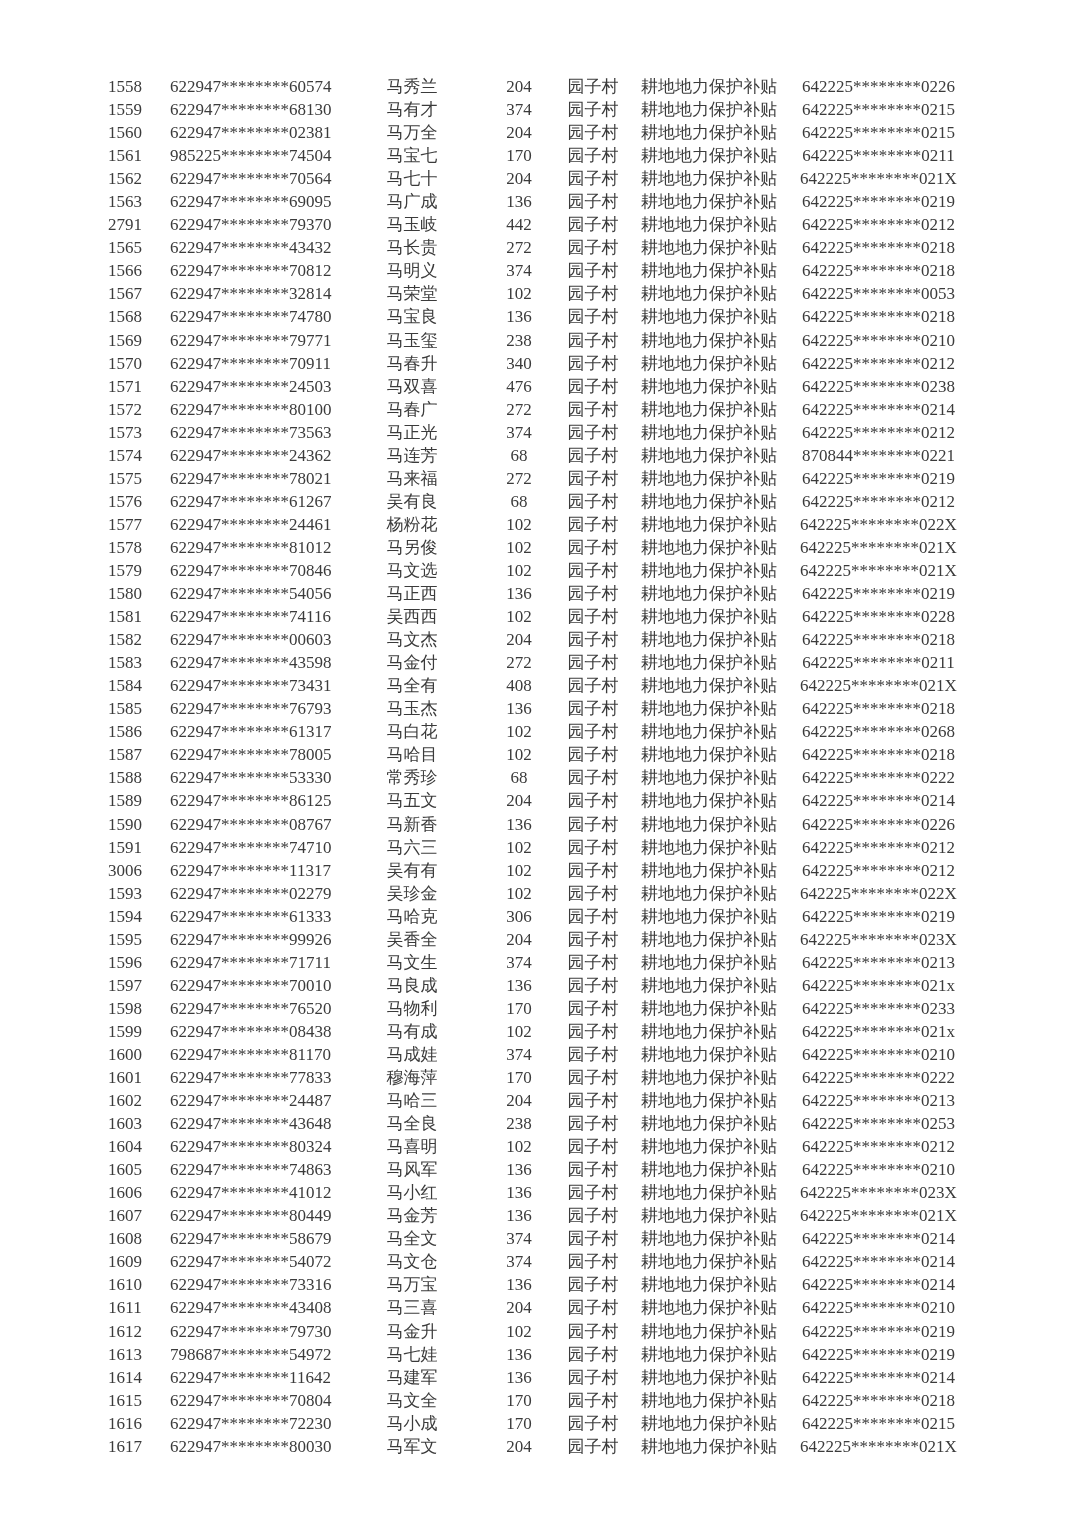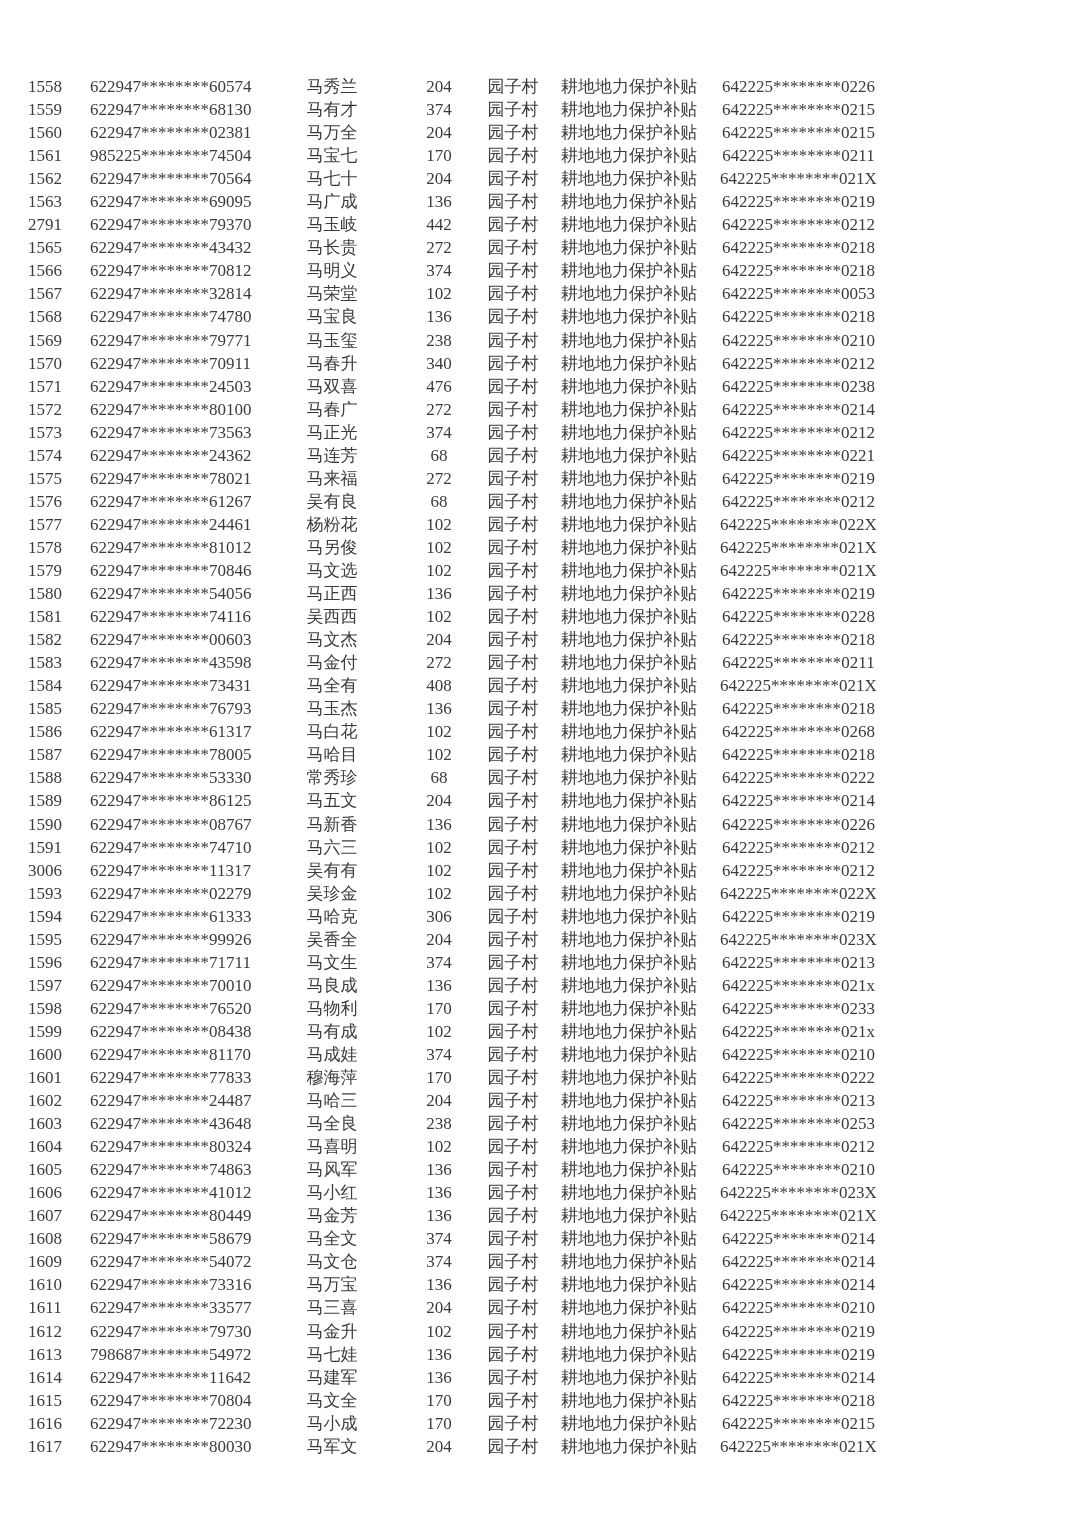--- a/index.html
+++ b/index.html
@@ -16,20 +16,21 @@
     color: #3b3b3b;
   }
   .table {
     position: absolute;
     top: 75px;
     left: 0;
   }
   .row {
     display: grid;
     grid-template-columns: 90px 161px 162px 52px 96px 136px 203px;
+    padding-left: 80px;
     height: 23.05px;
     line-height: 23.05px;
     font-size: 17px;
   }
   .cell {
     text-align: center;
     white-space: nowrap;
     overflow: visible;
   }
 </style>
@@ -197,21 +198,21 @@
     <span class="cell">642225********0212</span>
   </div>
 
   <div class="row">
     <span class="cell">1574</span>
     <span class="cell">622947********24362</span>
     <span class="cell">马连芳</span>
     <span class="cell">68</span>
     <span class="cell">园子村</span>
     <span class="cell">耕地地力保护补贴</span>
-    <span class="cell">642225********0221</span>
+    <span class="cell">870844********0221</span>
   </div>
 
   <div class="row">
     <span class="cell">1575</span>
     <span class="cell">622947********78021</span>
     <span class="cell">马来福</span>
     <span class="cell">272</span>
     <span class="cell">园子村</span>
     <span class="cell">耕地地力保护补贴</span>
     <span class="cell">642225********0219</span>
@@ -562,21 +563,21 @@
     <span class="cell">622947********73316</span>
     <span class="cell">马万宝</span>
     <span class="cell">136</span>
     <span class="cell">园子村</span>
     <span class="cell">耕地地力保护补贴</span>
     <span class="cell">642225********0214</span>
   </div>
 
   <div class="row">
     <span class="cell">1611</span>
-    <span class="cell">622947********33577</span>
+    <span class="cell">622947********43408</span>
     <span class="cell">马三喜</span>
     <span class="cell">204</span>
     <span class="cell">园子村</span>
     <span class="cell">耕地地力保护补贴</span>
     <span class="cell">642225********0210</span>
   </div>
 
   <div class="row">
     <span class="cell">1612</span>
     <span class="cell">622947********79730</span>

